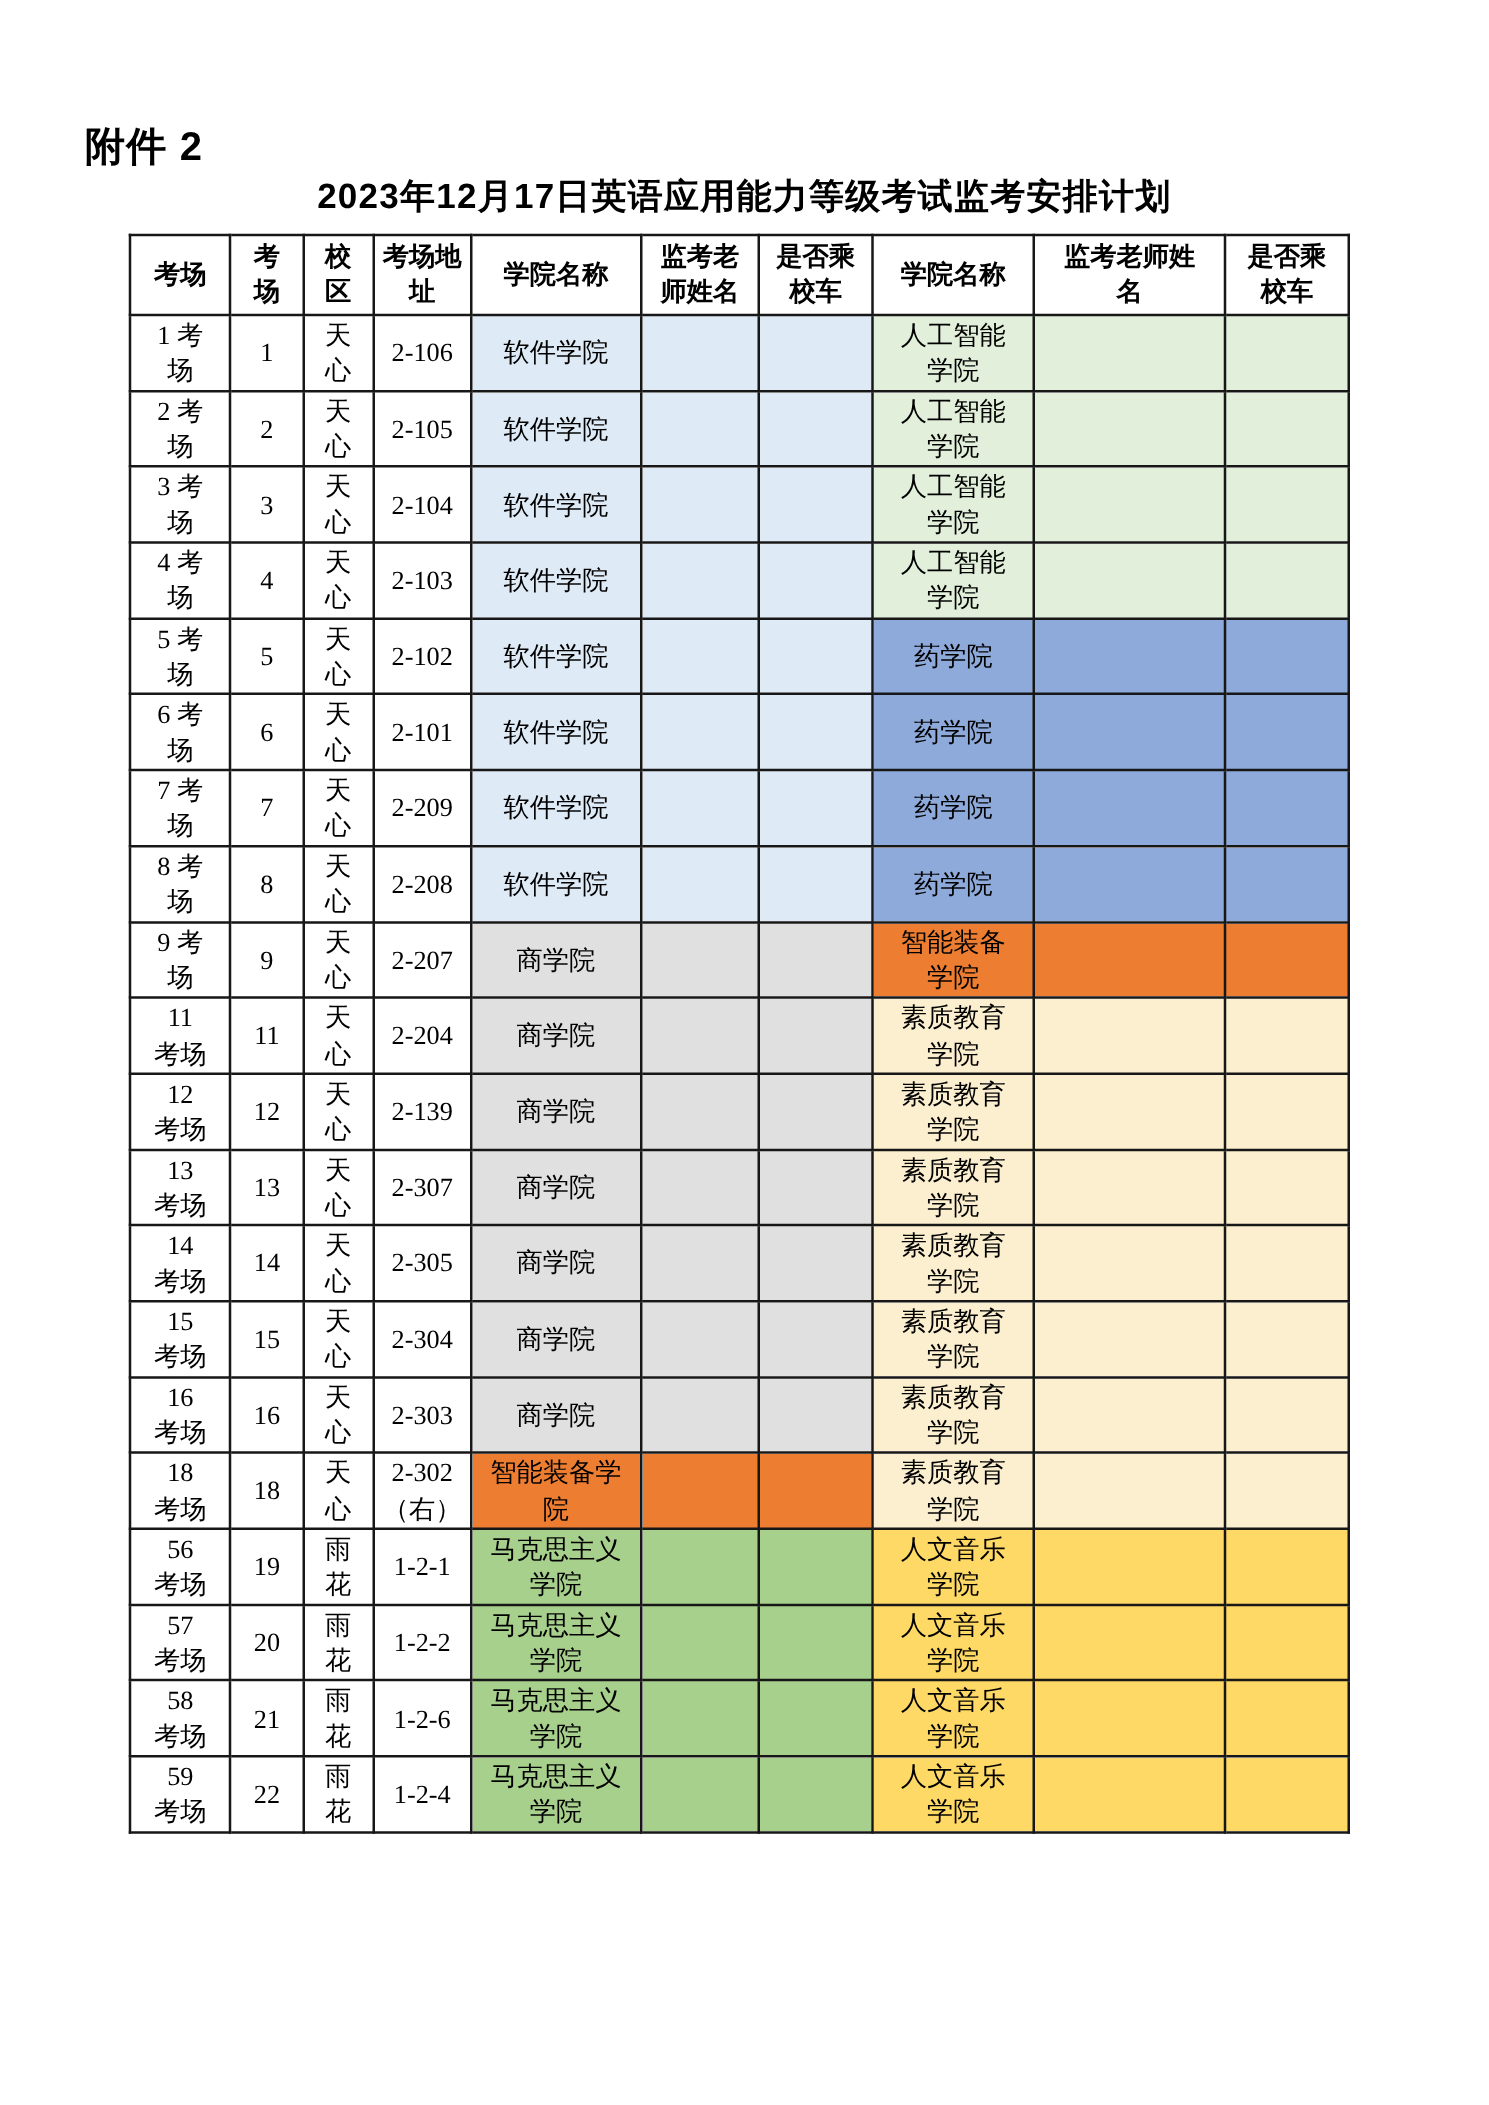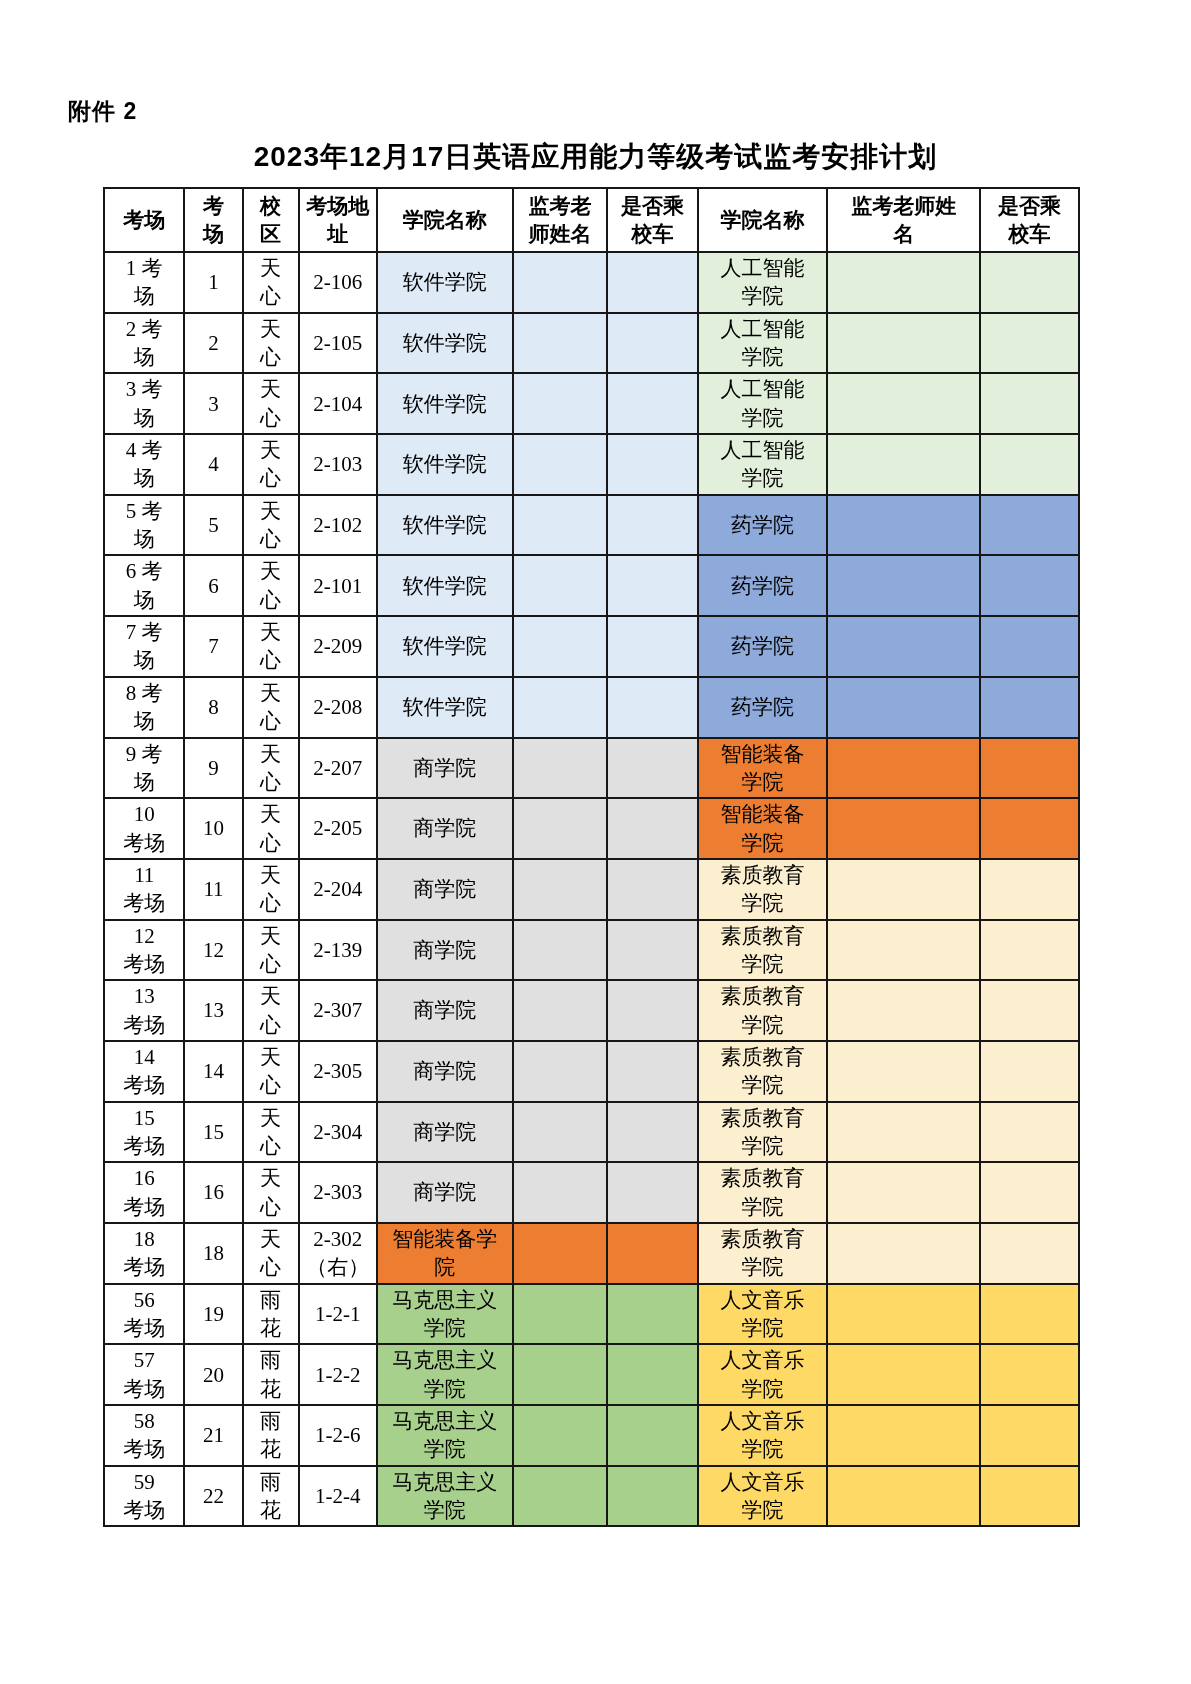--- a/index.html
+++ b/index.html
@@ -6,21 +6,21 @@
   body {
     width:1191px; height:1684px;
     font-family:"Liberation Serif", serif;
     color:#000;
     position:relative;
   }
   .page { position:absolute; inset:0; background:#fff; }
   .attachment-label {
     position:absolute; left:68px; top:96px;
     font-family:"Liberation Sans", sans-serif;
-    font-weight:bold; font-size:23px; letter-spacing:1px;
+    font-weight:bold; font-size:32px; letter-spacing:1px;
   }
   .doc-title {
     position:absolute; top:138px; left:0; width:1191px;
     text-align:center;
     font-family:"Liberation Sans", sans-serif;
     font-weight:bold; font-size:28px; letter-spacing:1px;
   }
   table.schedule {
     position:absolute; left:103px; top:187px;
     width:977px;
@@ -208,35 +208,20 @@
     <td>2-207</td>
     <td style="background: rgb(224, 224, 224);">商学院</td>
     <td style="background: rgb(224, 224, 224);"></td>
     <td style="background: rgb(224, 224, 224);"></td>
     <td style="background: rgb(237, 125, 49);">智能装备
 学院</td>
     <td style="background: rgb(237, 125, 49);"></td>
     <td style="background: rgb(237, 125, 49);"></td>
   </tr>
         <tr>
-    <td>10
-考场</td>
-    <td>10</td>
-    <td>天
-心</td>
-    <td>2-205</td>
-    <td style="background: rgb(224, 224, 224);">商学院</td>
-    <td style="background: rgb(224, 224, 224);"></td>
-    <td style="background: rgb(224, 224, 224);"></td>
-    <td style="background: rgb(237, 125, 49);">智能装备
-学院</td>
-    <td style="background: rgb(237, 125, 49);"></td>
-    <td style="background: rgb(237, 125, 49);"></td>
-  </tr>
-        <tr>
     <td>11
 考场</td>
     <td>11</td>
     <td>天
 心</td>
     <td>2-204</td>
     <td style="background: rgb(224, 224, 224);">商学院</td>
     <td style="background: rgb(224, 224, 224);"></td>
     <td style="background: rgb(224, 224, 224);"></td>
     <td style="background: rgb(252, 239, 207);">素质教育

